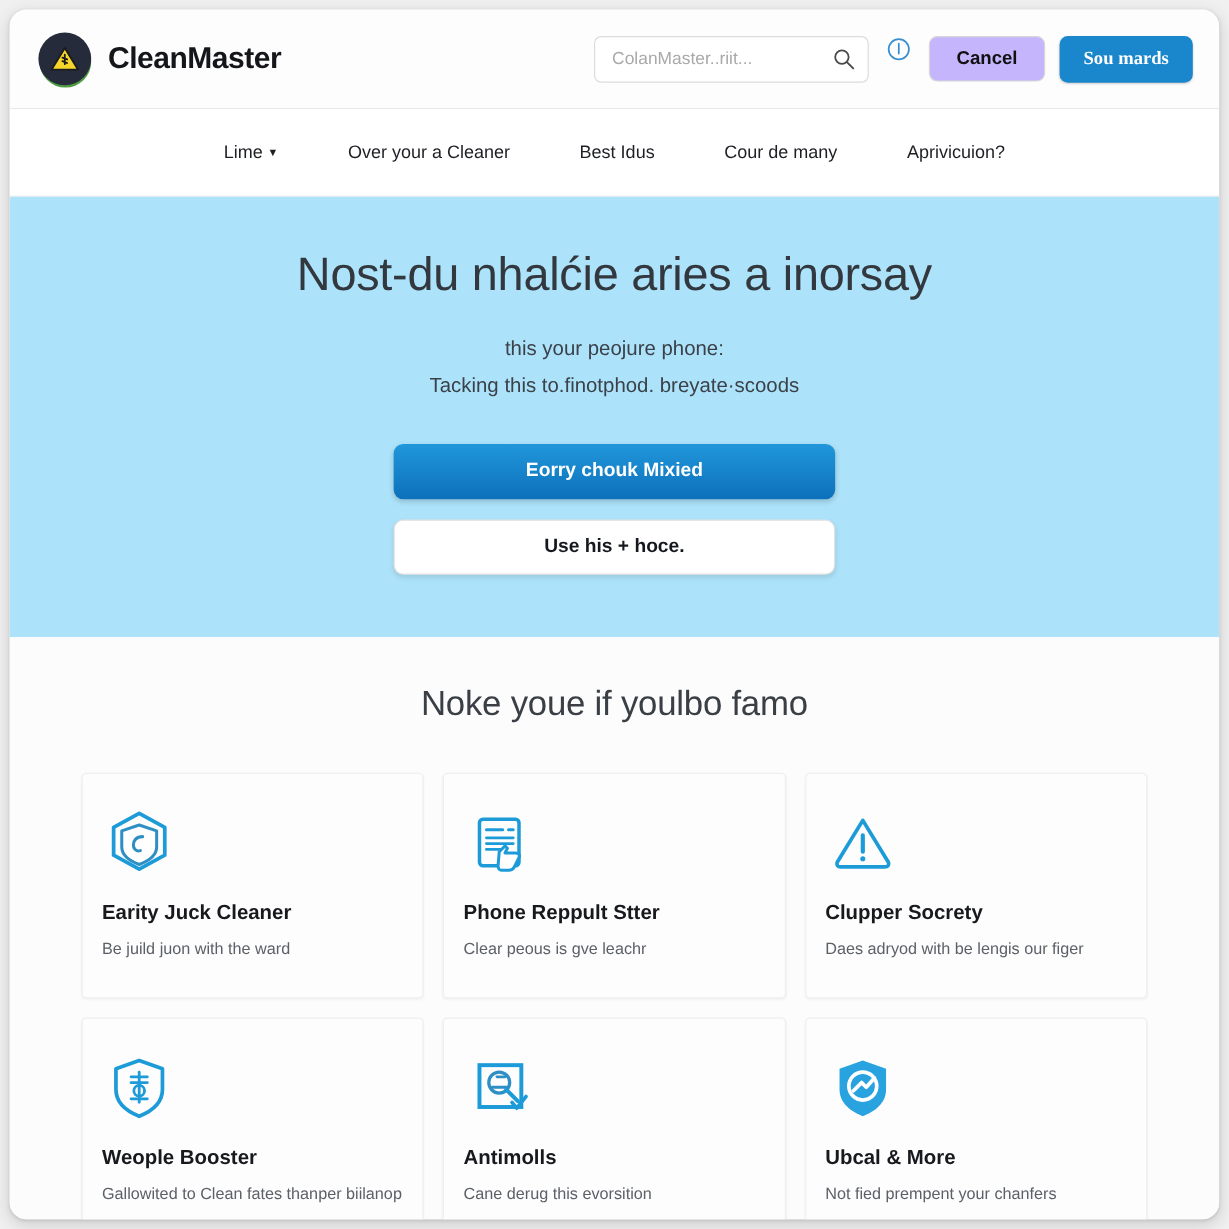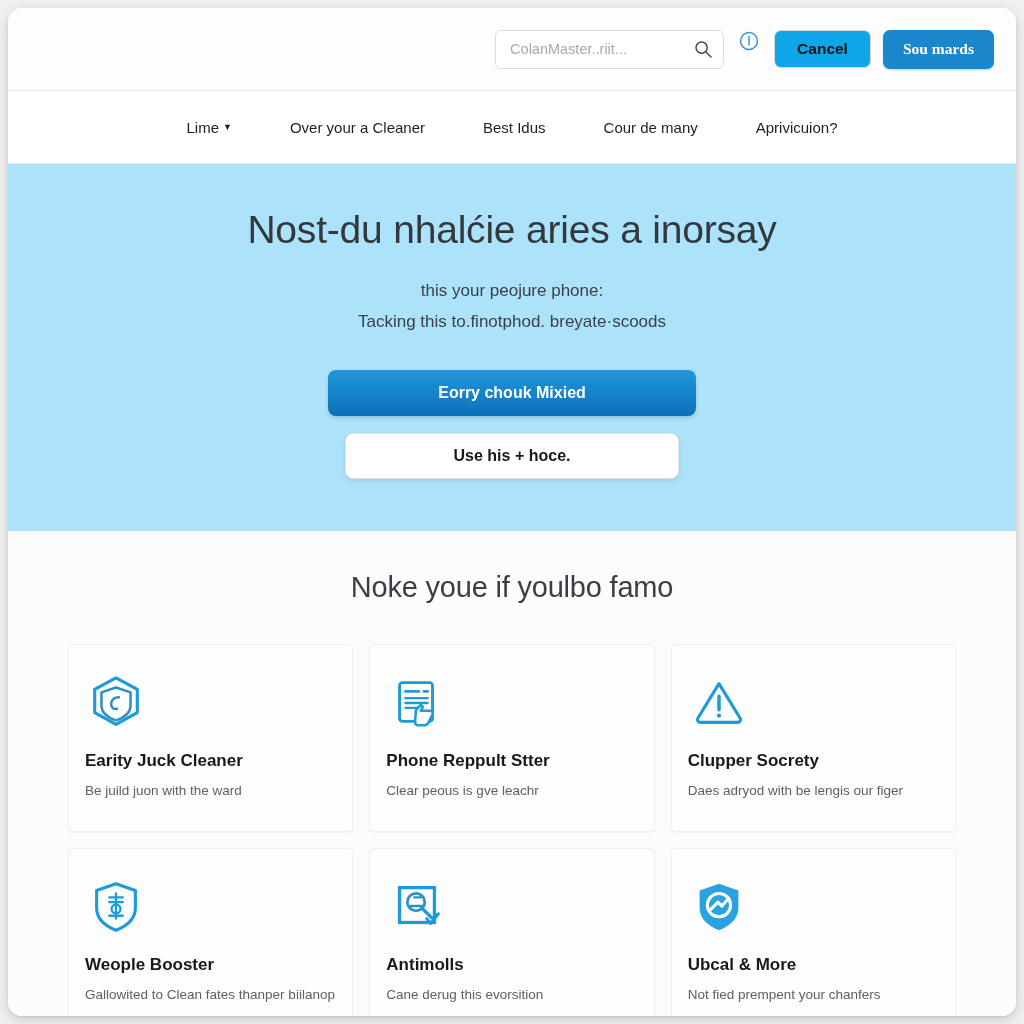--- a/index.html
+++ b/index.html
@@ -96,21 +96,21 @@
   .info-icon {
     width: 22px; height: 22px;
     flex: 0 0 auto;
     margin: 0 2px;
   }
   .btn-cancel {
     height: 38px;
     padding: 0 22px;
     border: 1px solid #d8d8d8;
     border-radius: 7px;
-    background: #0ea5e9;
+    background: #c4b5fd;
     font-size: 15.5px;
     font-weight: bold;
     color: #111;
     display: flex;
     align-items: center;
     cursor: pointer;
     font-family: "Liberation Sans", sans-serif;
   }
   .btn-primary-sm {
     height: 39px;
@@ -183,21 +183,21 @@
     border-radius: 8px;
     background: linear-gradient(180deg, #2197db 0%, #0c70ba 100%);
     color: #ffffff;
     font-size: 16px;
     font-weight: bold;
     cursor: pointer;
     box-shadow: 0 2px 4px rgba(0,0,0,0.17);
     font-family: "Liberation Sans", sans-serif;
   }
   .btn-hero-secondary {
-    width: 334px;
+    width: 368px;
     height: 46px;
     border: 1px solid #e2e2e2;
     border-radius: 8px;
     background: #ffffff;
     color: #15181d;
     font-size: 16px;
     font-weight: bold;
     cursor: pointer;
     box-shadow: 0 2px 4px rgba(0,0,0,0.10);
     font-family: "Liberation Sans", sans-serif;
@@ -257,20 +257,32 @@
     text-align: center;
     line-height: 1.42;
   }
 </style>
 </head>
 <body>
 
 <div id="app-frame">
 
   <div class="header">
+    <div class="brand">
+      <div class="logo-wrap">
+        <div class="logo-ring"></div>
+        <div class="logo-disc">
+          <svg width="26" height="24" viewBox="0 0 26 24">
+            <polygon points="13,3 24,21 2,21" fill="#f5d52a" stroke="#1c1c1c" stroke-width="1.6" stroke-linejoin="round"></polygon>
+            <path d="M13 8.5 L13 16.5 M11 11 L15 12.5 M11 14 L15 15.5" stroke="#1c1c1c" stroke-width="1.5" fill="none" stroke-linecap="round"></path>
+          </svg>
+        </div>
+      </div>
+      <div class="brand-name">CleanMaster</div>
+    </div>
 
     <div class="header-right">
       <div class="search-box">
         <div class="search-placeholder">ColanMaster..riit...</div>
         <svg class="search-icon" width="20" height="20" viewBox="0 0 20 20">
           <circle cx="8.6" cy="8.6" r="5.6" fill="none" stroke="#4a4a4a" stroke-width="1.5"></circle>
           <line x1="12.8" y1="12.8" x2="18" y2="18" stroke="#4a4a4a" stroke-width="1.6" stroke-linecap="round"></line>
         </svg>
       </div>
 

